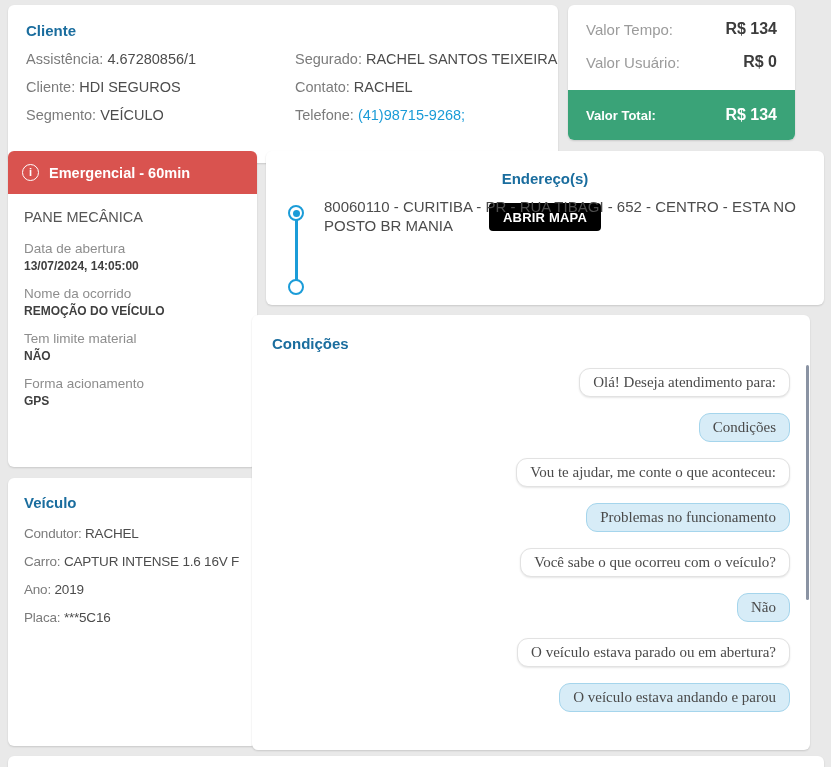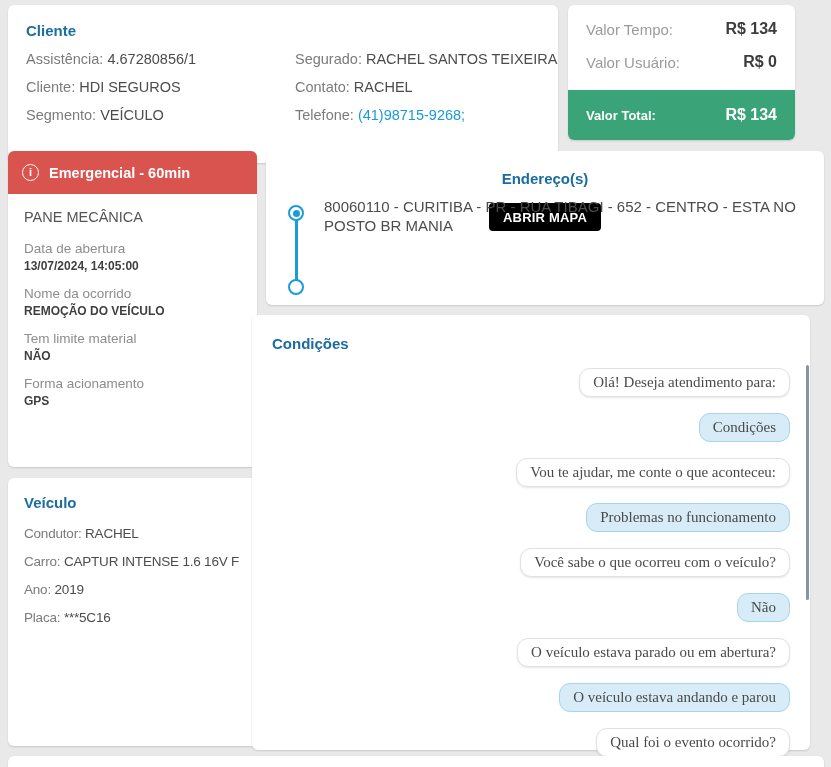--- a/index.html
+++ b/index.html
@@ -225,18 +225,17 @@
   <div class="card-title">Condições</div>
   <div class="chat">
     <div class="bubble bot">Olá! Deseja atendimento para:</div>
     <div class="bubble user">Condições</div>
     <div class="bubble bot">Vou te ajudar, me conte o que aconteceu:</div>
     <div class="bubble user">Problemas no funcionamento</div>
     <div class="bubble bot">Você sabe o que ocorreu com o veículo?</div>
     <div class="bubble user">Não</div>
     <div class="bubble bot">O veículo estava parado ou em abertura?</div>
     <div class="bubble user">O veículo estava andando e parou</div>
-    <div class="bubble bot">Qual foi o evento ocorrido?</div>
   </div>
   <div class="scroll-thumb"></div>
 </section>
 
 <section class="card" id="card-bottom"></section>
 
 </body></html>

